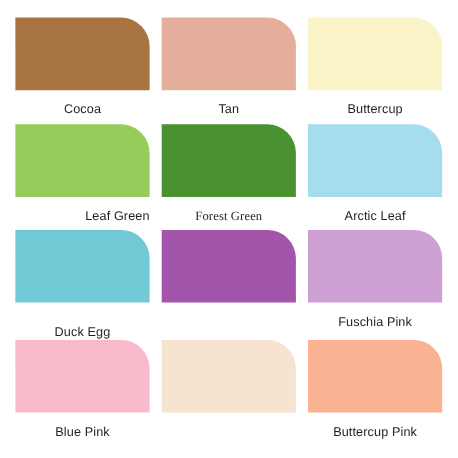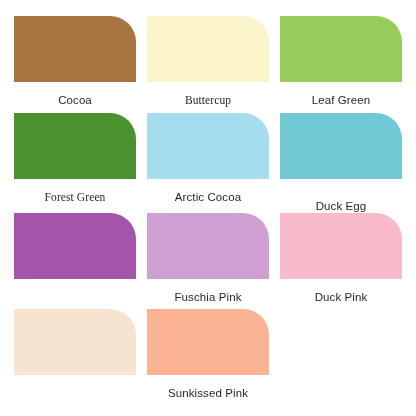--- a/index.html
+++ b/index.html
@@ -64,63 +64,67 @@
 <body style="background: rgb(255, 255, 255);">
 
 <div id="palette-page">
   <div class="swatch-grid">
 
     <div class="swatch-cell">
       <div class="swatch-chip" style="background: rgb(168, 116, 66);"></div>
       <div class="swatch-label" style="color: rgb(35, 31, 32);">Cocoa</div>
     </div>
 
+    <div class="swatch-cell">
+      <div class="swatch-chip" style="background: rgb(229, 174, 154);"></div>
+      <div class="swatch-label" style="color: rgb(35, 31, 32);">Tan</div>
+    </div>
 
     <div class="swatch-cell">
       <div class="swatch-chip" style="background: rgb(250, 244, 200);"></div>
-      <div class="swatch-label" style="color: rgb(35, 31, 32); font-family: Liberation Serif, serif;">Buttercup</div>
+      <div class="swatch-label" style="color: rgb(35, 31, 32);">Buttercup</div>
     </div>
 
     <div class="swatch-cell">
       <div class="swatch-chip" style="background: rgb(150, 204, 90);"></div>
-      <div class="swatch-label" style="color: rgb(35, 31, 32);">Leaf Green</div>
+      <div class="swatch-label" style="color: rgb(35, 31, 32); text-align: right;">Leaf Green</div>
     </div>
 
     <div class="swatch-cell">
       <div class="swatch-chip" style="background: rgb(74, 145, 48);"></div>
       <div class="swatch-label" style="color: rgb(35, 31, 32); font-family: Liberation Serif, serif;">Forest Green</div>
     </div>
 
     <div class="swatch-cell">
       <div class="swatch-chip" style="background: rgb(165, 220, 238);"></div>
-      <div class="swatch-label" style="color: rgb(35, 31, 32);">Arctic Cocoa</div>
+      <div class="swatch-label" style="color: rgb(35, 31, 32);">Arctic Leaf</div>
     </div>
 
     <div class="swatch-cell">
       <div class="swatch-chip" style="background: rgb(112, 201, 212);"></div>
       <div class="swatch-label" style="color: rgb(35, 31, 32); margin-top: 21px;">Duck Egg</div>
     </div>
 
     <div class="swatch-cell">
       <div class="swatch-chip" style="background: rgb(162, 85, 170);"></div>
     </div>
 
     <div class="swatch-cell">
       <div class="swatch-chip" style="background: rgb(207, 160, 212);"></div>
       <div class="swatch-label" style="color: rgb(35, 31, 32);">Fuschia Pink</div>
     </div>
 
     <div class="swatch-cell">
       <div class="swatch-chip" style="background: rgb(249, 186, 204);"></div>
-      <div class="swatch-label" style="color: rgb(35, 31, 32);">Duck Pink</div>
+      <div class="swatch-label" style="color: rgb(35, 31, 32);">Blue Pink</div>
     </div>
 
     <div class="swatch-cell">
       <div class="swatch-chip" style="background: rgb(246, 227, 208);"></div>
     </div>
 
     <div class="swatch-cell">
       <div class="swatch-chip" style="background: rgb(249, 178, 146);"></div>
-      <div class="swatch-label" style="color: rgb(35, 31, 32);">Sunkissed Pink</div>
+      <div class="swatch-label" style="color: rgb(35, 31, 32);">Buttercup Pink</div>
     </div>
 
   </div>
 </div>
 
 </body></html>

